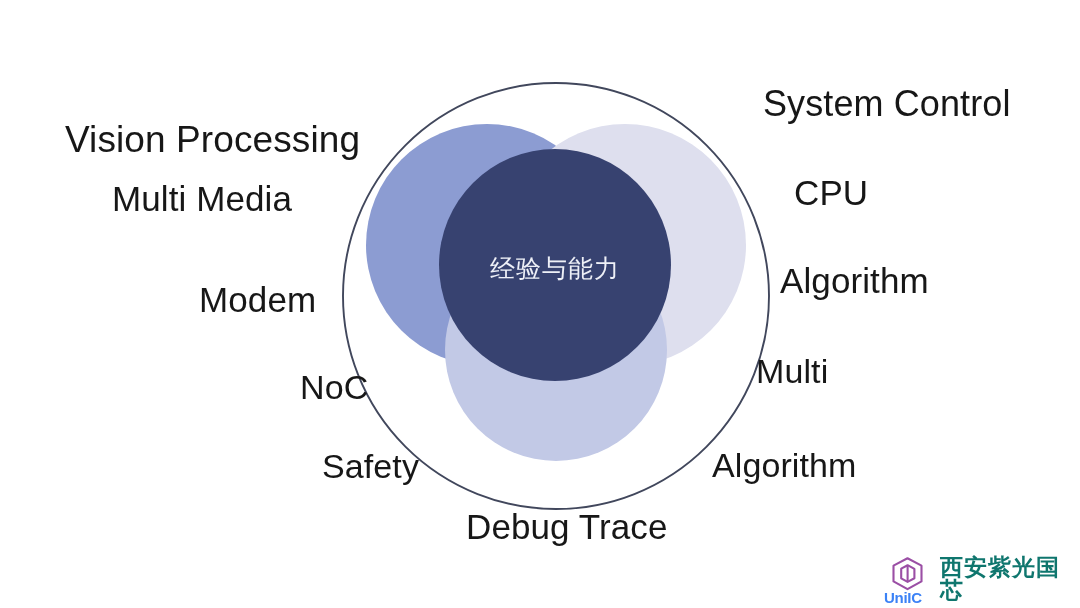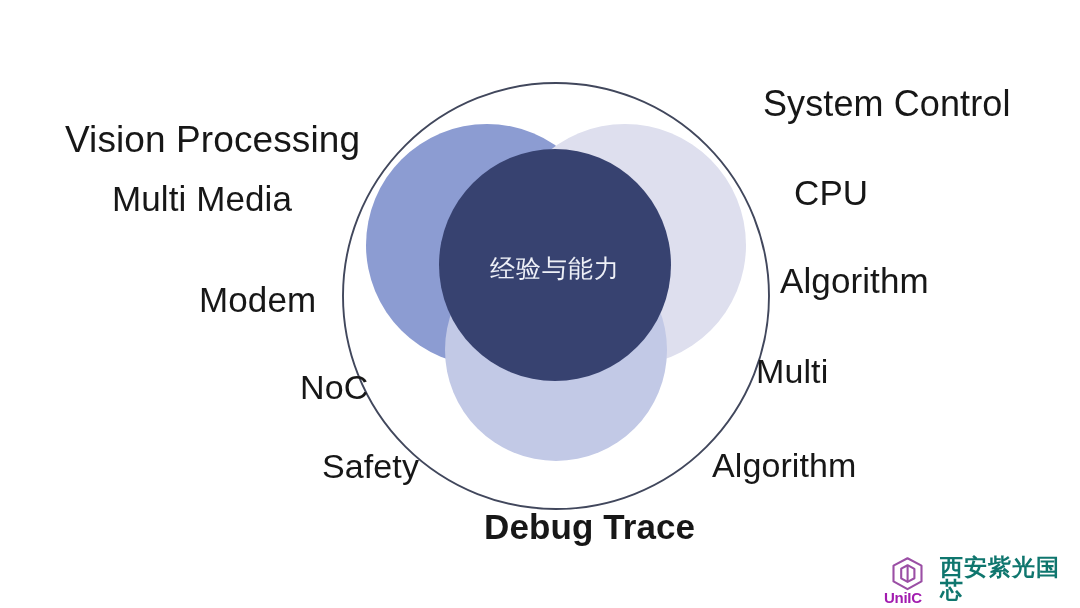--- a/index.html
+++ b/index.html
@@ -43,21 +43,21 @@
   .lbl-vision         { left: 65px;  top: 90px;  font-size: 37px; margin-top: 31px; }
   .lbl-system-control { left: 736px; top: 86px;  font-size: 36px; margin-left: 27px; }
   .lbl-multi-media    { left: 112px; top: 181px; font-size: 35px; }
   .lbl-cpu            { left: 794px; top: 175px; font-size: 35px; }
   .lbl-modem          { left: 199px; top: 282px; font-size: 35px; }
   .lbl-algorithm      { left: 780px; top: 263px; font-size: 35px; }
   .lbl-noc            { left: 300px; top: 370px; font-size: 34px; }
   .lbl-memory         { left: 756px; top: 354px; font-size: 34px; }
   .lbl-safety         { left: 322px; top: 449px; font-size: 34px; }
   .lbl-peripheral     { left: 712px; top: 448px; font-size: 34px; }
-  .lbl-debug-trace    { left: 484px; top: 509px; font-size: 35px; font-weight: bold; }
+  .lbl-debug-trace    { left: 466px; top: 509px; font-size: 35px; }
 
   
   #center-text {
     position: absolute;
     left: 555px;
     top: 268px;
     transform: translate(-50%, -50%);
     text-align: center;
     color: #eef0f7;
     font-size: 25px;
@@ -84,21 +84,21 @@
     height: 50px;
     flex: 0 0 52px;
   }
   #logo-mark svg { position: absolute; left: 4px; top: 0px; }
   #logo-unilc {
     position: absolute;
     left: 0px;
     bottom: 1px;
     font-size: 15px;
     font-weight: 700;
-    color: #a21caf;
+    color: #3b82f6;
     letter-spacing: -.3px;
     line-height: 1;
   }
   #logo-cn {
     font-size: 23px;
     font-weight: 700;
     color: #0f766e;
     letter-spacing: 1px;
     line-height: 1;
     margin-left: 4px;

